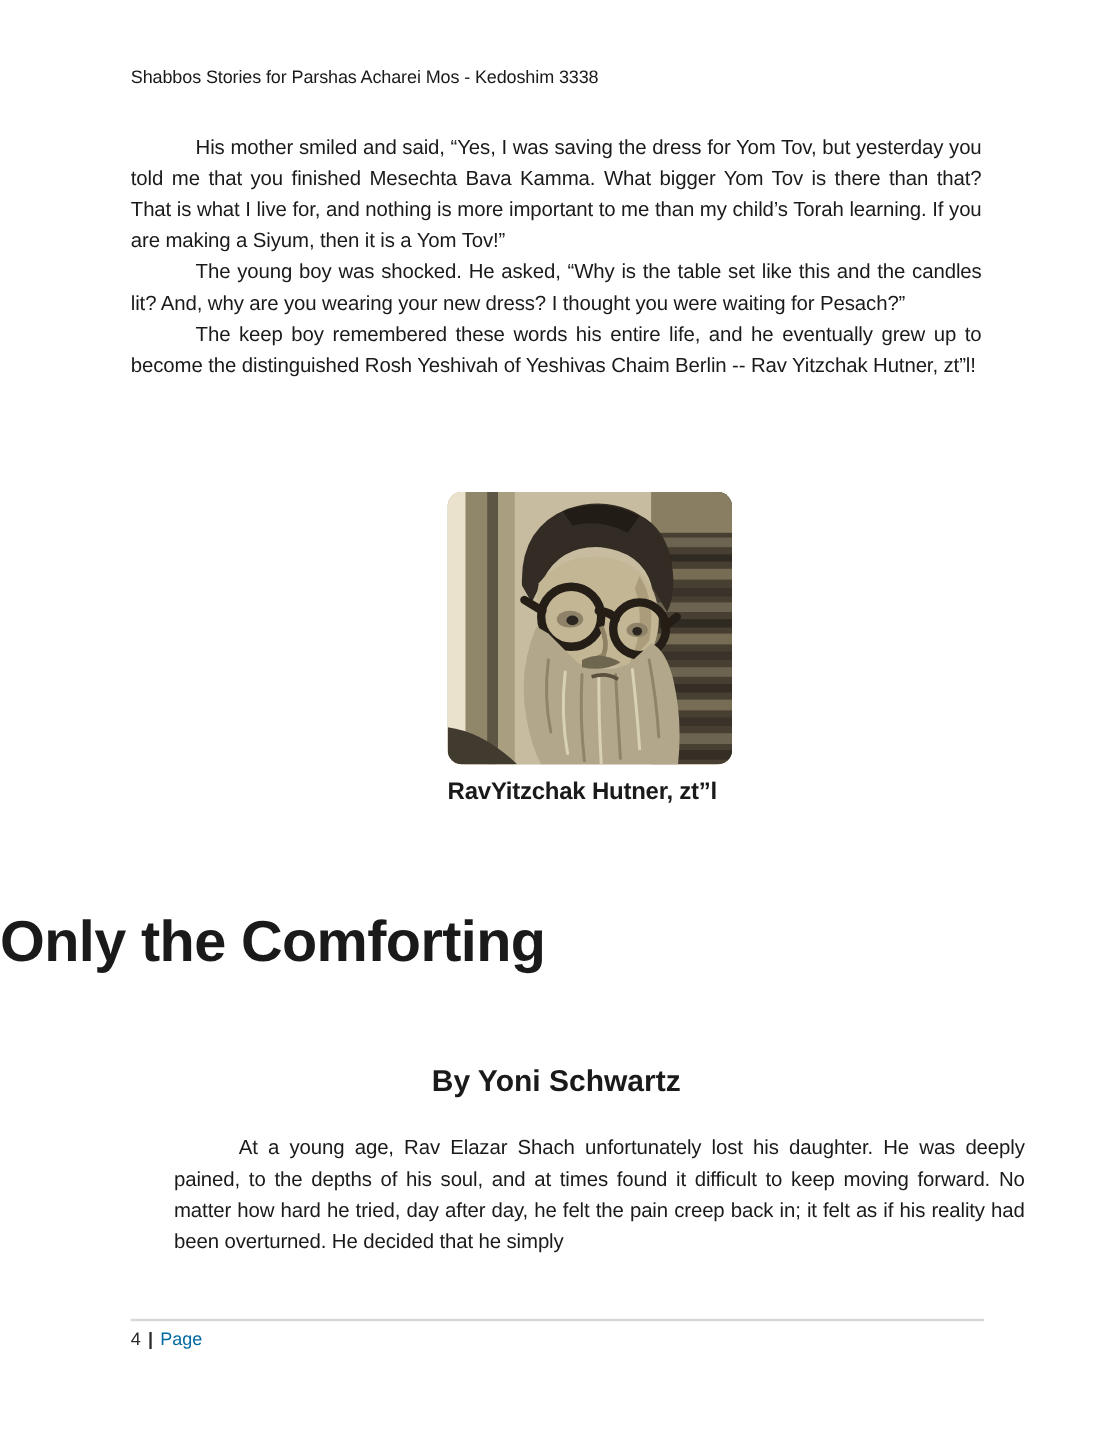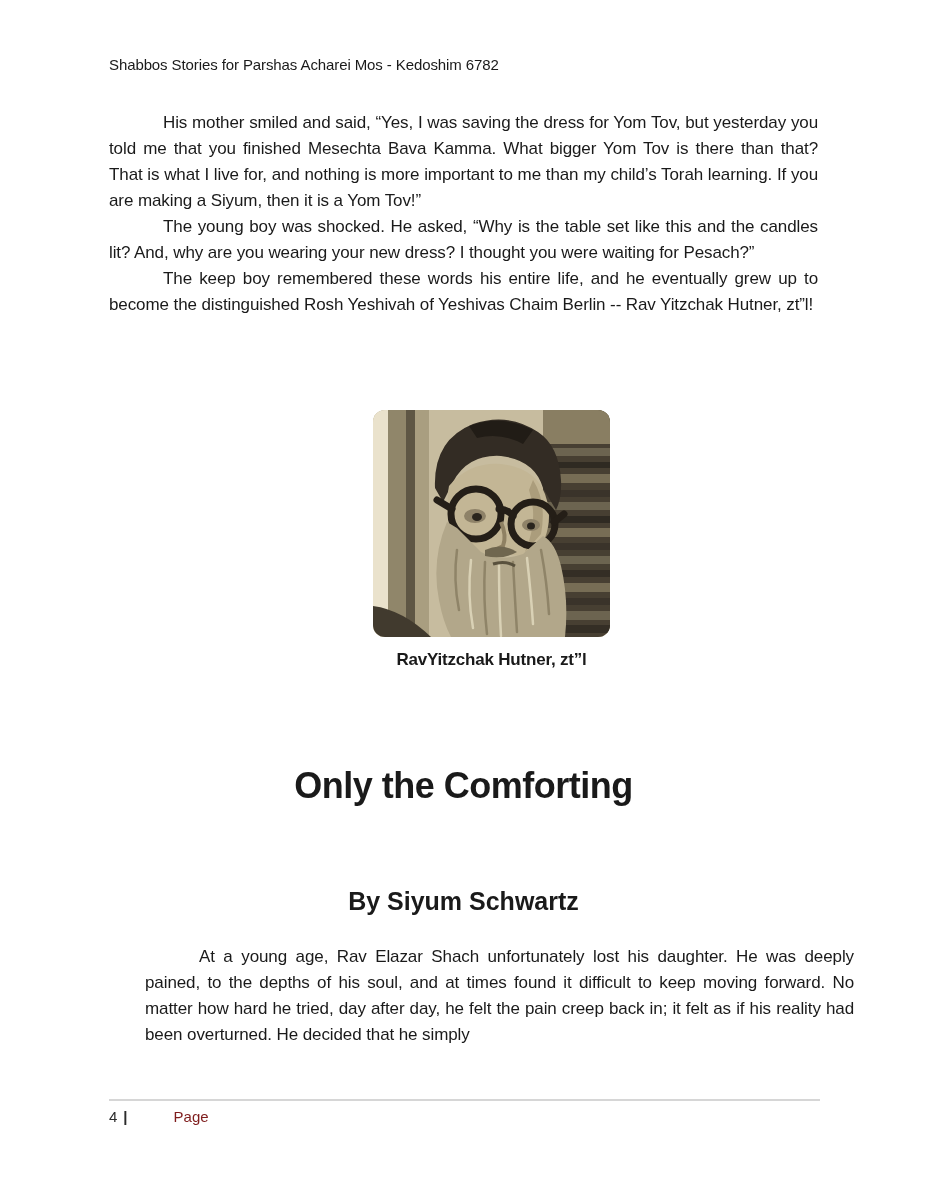--- a/index.html
+++ b/index.html
@@ -28,36 +28,36 @@
   .story-block p { margin: 0; text-indent: 54px; }
 
   .photo-figure { position: absolute; left: 373px; top: 410px; width: 237px; margin: 0; }
   .photo-frame {
     width: 237px; height: 227px;
     border-radius: 12px; overflow: hidden;
     background: #c7bc9f;
   }
   .photo-frame svg { display: block; }
   .photo-caption {
-    margin-top: 11px; text-align: center;
-    font-weight: bold; font-size: 17px; line-height: 24px;
+    margin-top: 11px; text-align: left;
+    font-weight: bold; font-size: 20px; line-height: 24px;
     white-space: nowrap;
     letter-spacing: -0.2px;
   }
 
   .reprint-note {
     position: absolute; left: 109px; top: 699px; width: 709px;
     font-size: 17px; line-height: 26px; font-style: italic;
     text-align: justify; letter-spacing: -0.1px;
   }
 
   .article-title {
     position: absolute; left: 0; top: 752px; width: 927px;
-    text-align: center; font-weight: bold;
-    font-size: 36px; line-height: 67px; letter-spacing: -0.5px;
+    text-align: left; font-weight: bold;
+    font-size: 48px; line-height: 67px; letter-spacing: -0.5px;
   }
   .article-byline {
     position: absolute; left: 0; top: 886px; width: 927px;
     text-align: center; font-weight: bold; font-size: 25px; line-height: 30px;
   }
 
   .article-body {
     position: absolute; left: 109px; top: 944px; width: 709px;
     font-size: 17px; line-height: 26px; text-align: justify;
     letter-spacing: -0.1px;
@@ -67,28 +67,28 @@
 
   .footer-rule {
     position: absolute; left: 109px; top: 1099px; width: 711px; height: 2px;
     background: #d6d6d6;
   }
   .footer-text {
     position: absolute; left: 109px; top: 1106px;
     font-size: 15px; line-height: 22px; color: #2b2b2b;
   }
   .footer-text .sep { font-weight: bold; margin: 0 6px; }
-  .footer-text .page-label { color: #7f1d1d; margin-left: 40px; }
+  .footer-text .page-label { color: #0369a1; }
 </style>
 </head>
 <body>
 
 <div class="page">
 
-  <div class="doc-header">Shabbos Stories for Parshas Acharei Mos - Kedoshim 6782</div>
+  <div class="doc-header">Shabbos Stories for Parshas Acharei Mos - Kedoshim 3338</div>
 
   <div class="story-block">
     <p>His mother smiled and said, “Yes, I was saving the dress for Yom Tov, but yesterday you told me that you finished Mesechta Bava Kamma. What bigger Yom Tov is there than that? That is what I live for, and nothing is more important to me than my child’s Torah learning. If you are making a Siyum, then it is a Yom Tov!”</p>
     <p>The young boy was shocked. He asked, “Why is the table set like this and the candles lit? And, why are you wearing your new dress? I thought you were waiting for Pesach?”</p>
     <p>The keep boy remembered these words his entire life, and he eventually grew up to become the distinguished Rosh Yeshivah of Yeshivas Chaim Berlin -- Rav Yitzchak Hutner, zt”l!</p>
   </div>
 
   <figure class="photo-figure">
     <div class="photo-frame">
       <svg viewBox="0 0 237 227" width="237" height="227">
@@ -145,21 +145,21 @@
       </svg>
     </div>
     <figcaption class="photo-caption">RavYitzchak Hutner, zt”l</figcaption>
   </figure>
 
 
   <h1 class="article-title" style="margin:0;">
     <div>Only the Comforting</div>
   </h1>
 
-  <h2 class="article-byline" style="margin:0;">By Siyum Schwartz</h2>
+  <h2 class="article-byline" style="margin:0;">By Yoni Schwartz</h2>
 
   <div class="article-body">
     <p>At a young age, Rav Elazar Shach unfortunately lost his daughter. He was deeply pained, to the depths of his soul, and at times found it difficult to keep moving forward. No matter how hard he tried, day after day, he felt the pain creep back in; it felt as if his reality had been overturned. He decided that he simply</p>
   </div>
 
   <div class="footer-rule"></div>
   <div class="footer-text">
     <span>4</span><span class="sep">|</span><span class="page-label">Page</span>
   </div>
 

